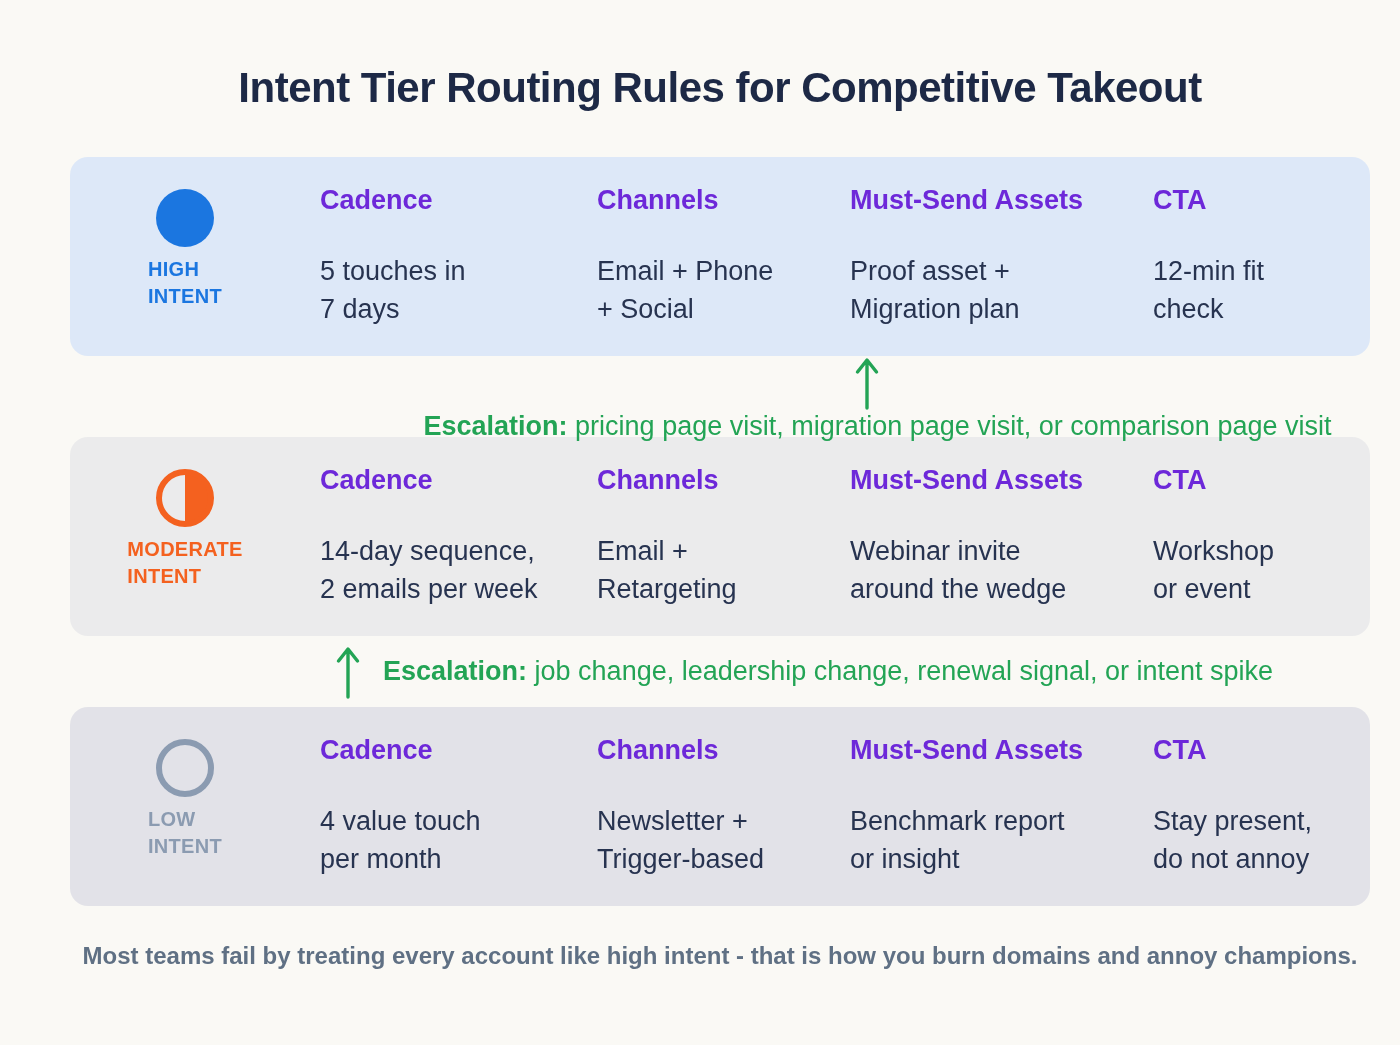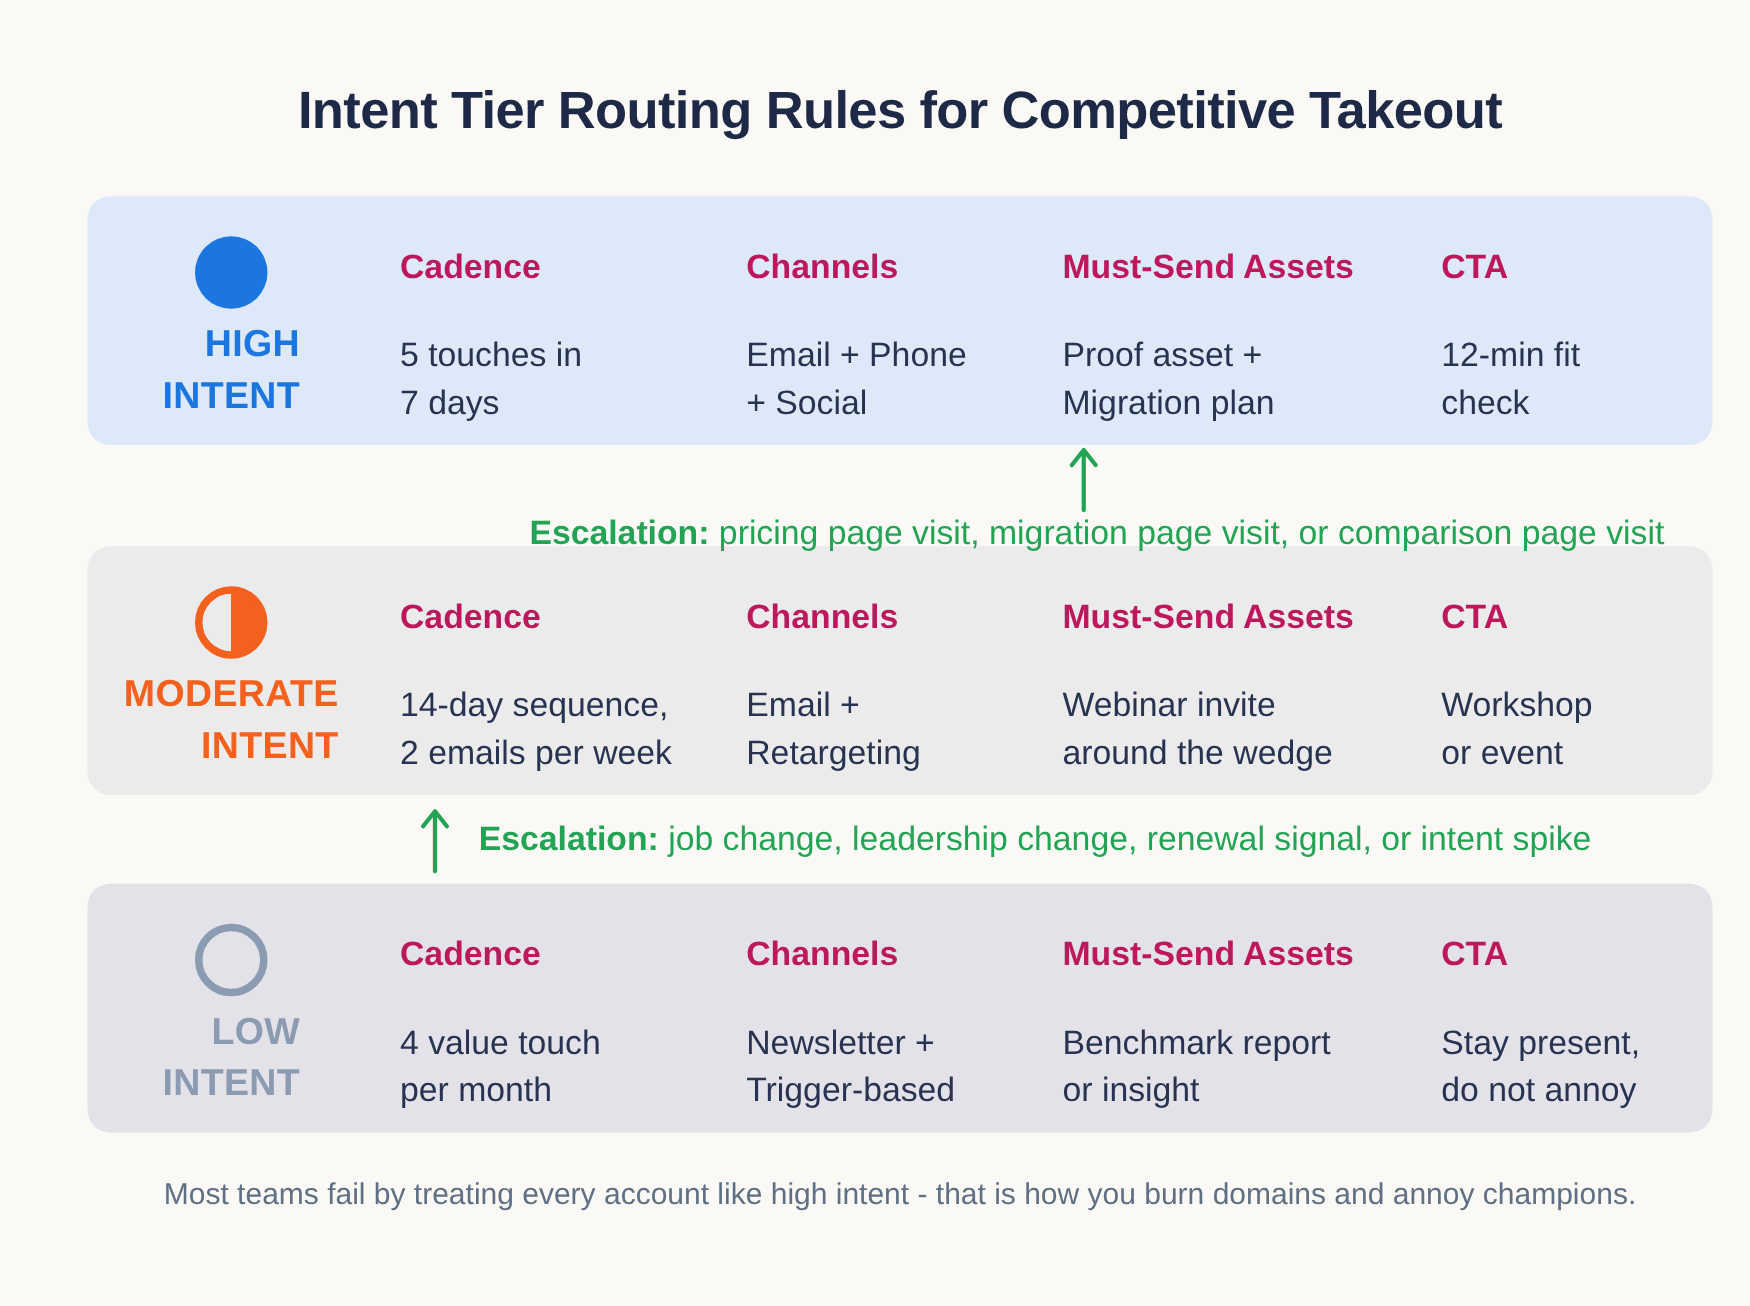--- a/index.html
+++ b/index.html
@@ -58,37 +58,37 @@
   .tier-moderate .icon-circle {
     border: 6px solid var(--accent);
     background: linear-gradient(90deg, rgba(0,0,0,0) 50%, var(--accent) 50%);
   }
   .tier-low .icon-circle {
     border: 6px solid var(--accent);
     background: transparent;
   }
   .tier-label {
     margin-top: 9px;
-    font-size: 30px;
+    font-size: 20px;
     font-weight: 700;
     line-height: 1.36;
-    text-align: right;
+    text-align: left;
     color: var(--accent);
     white-space: pre-line;
     letter-spacing: 0.3px;
   }
   .data-cell {
     padding-left: 20px;
     padding-right: 8px;
   }
   .col-header {
-    margin: 13px 0 37px 0;
+    margin: 0 0 37px 0;
     font-size: 27px;
     font-weight: 700;
-    color: #be185d;
+    color: #6d28d9;
   }
   .cell-text {
     margin: 0;
     font-size: 27px;
     font-weight: 400;
     color: #273350;
     line-height: 1.4;
     white-space: pre-line;
   }
   .escalation {
@@ -111,21 +111,21 @@
     line-height: 1.2;
   }
   .escalation .esc-label {
     font-weight: 700;
   }
   .footer-note {
     margin: 36px 50px 0 50px;
     text-align: center;
     font-size: 24px;
     color: #5f7084;
-    font-weight: 400;
+    font-weight: 700;
   }
 </style>
 </head>
 <body>
 
 <div class="page">
 
   <h1 class="title">Intent Tier Routing Rules for Competitive Takeout</h1>
 
   <div class="tiers">

